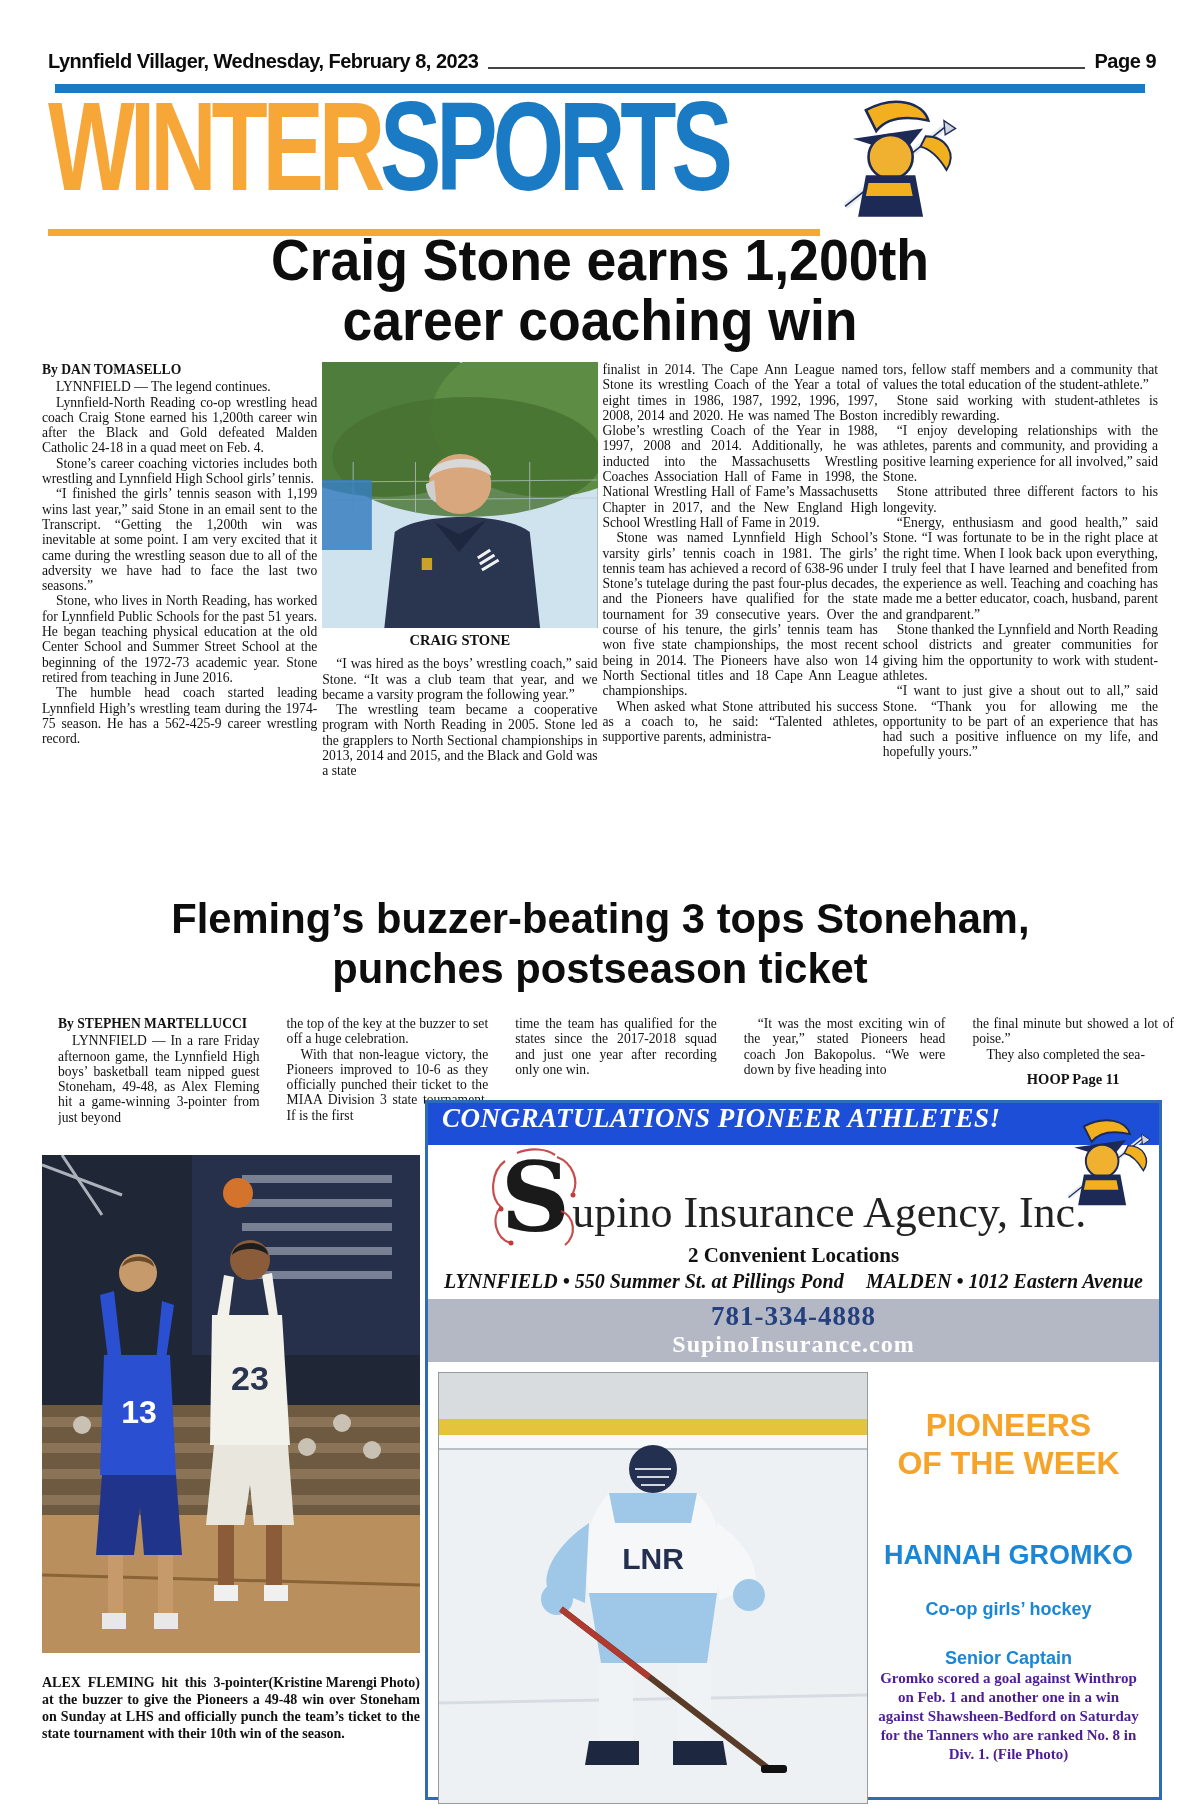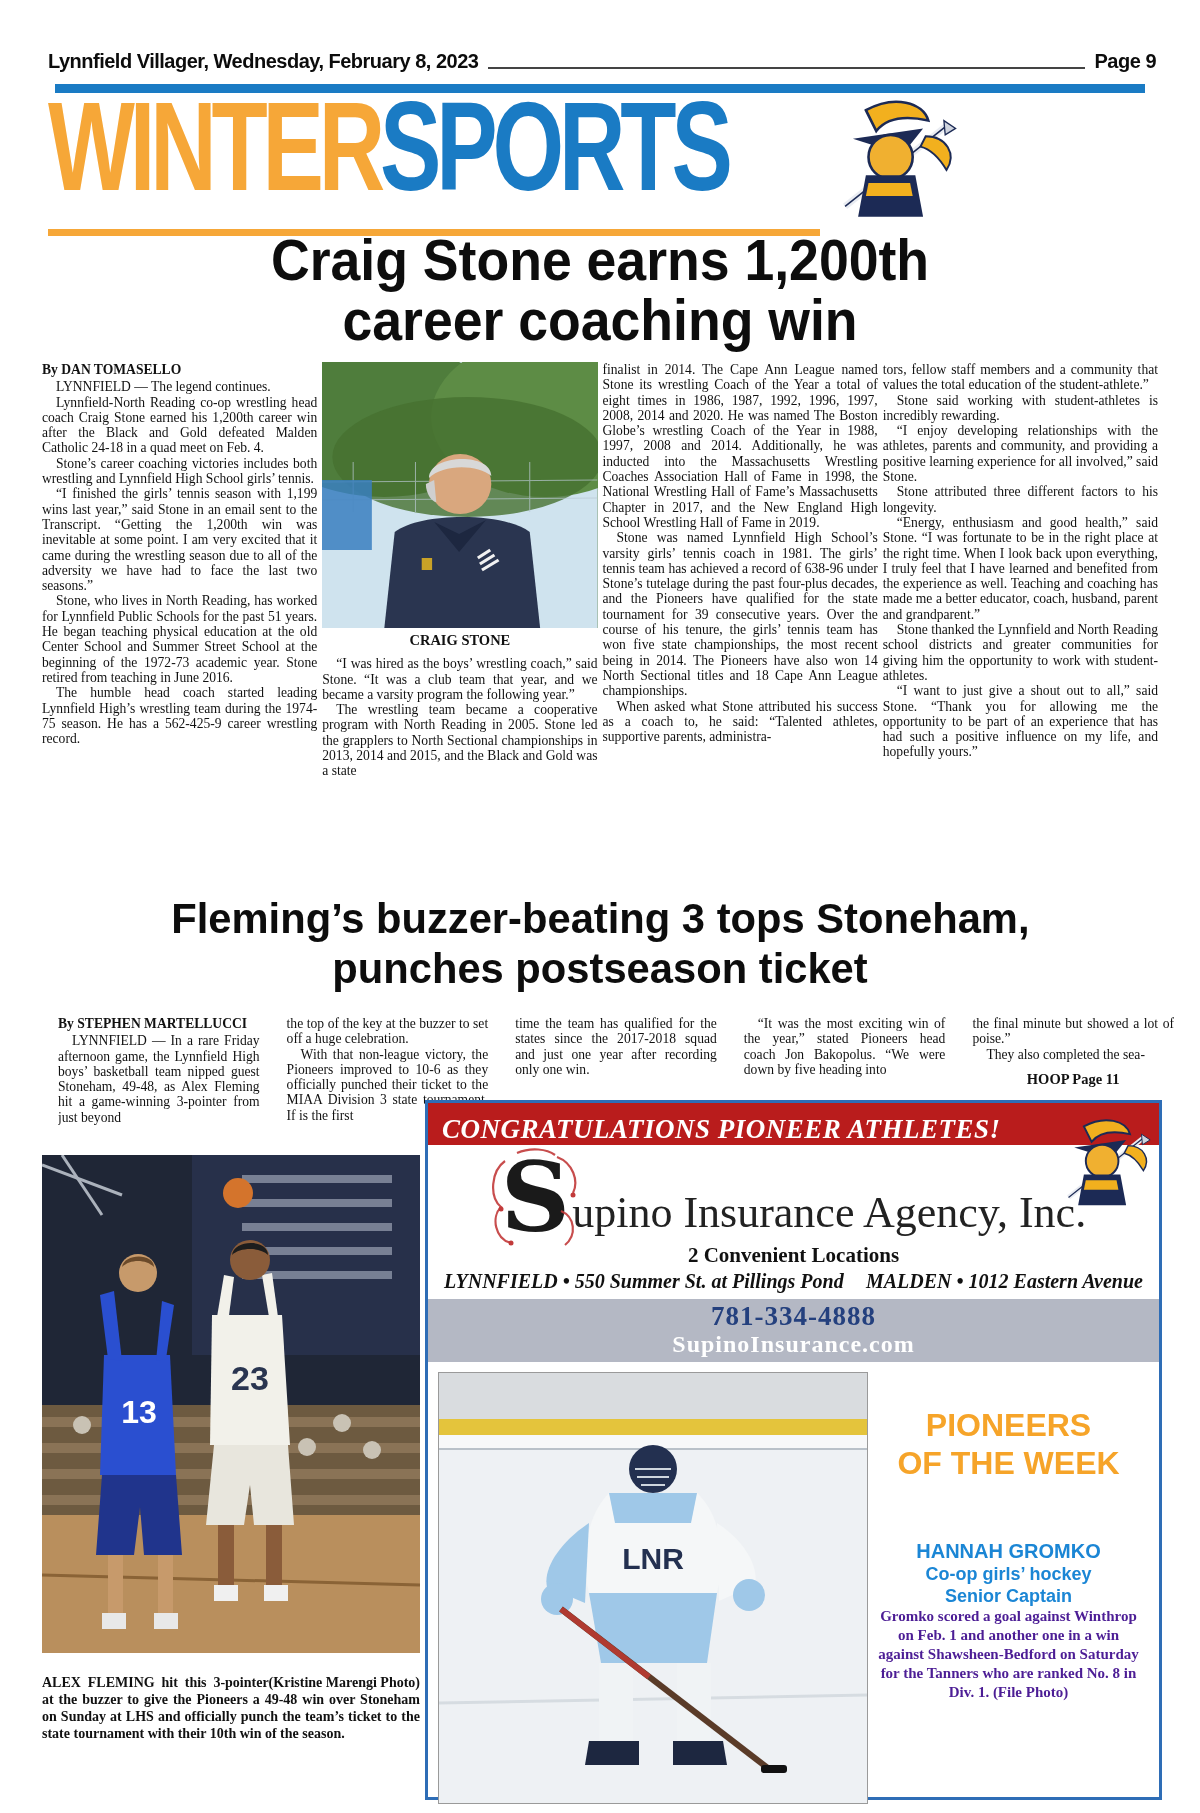--- a/index.html
+++ b/index.html
@@ -36,41 +36,41 @@
   .photo-cap{font-weight:bold;text-align:center;font-size:14.5px;margin:5px 0 8px 0;}
   .jumpline{font-weight:bold;text-align:center;margin-top:10px;font-size:14.5px;}
   
   .bball{position:absolute;top:1155px;left:42px;width:378px;height:498px;overflow:hidden;background:#23293a;}
   .bball-cap{position:absolute;top:1660px;left:42px;width:378px;font-weight:bold;font-size:14px;line-height:17px;
              text-align:justify;}
   .bball-cap .credit{float:right;}
   
   .ad{position:absolute;top:1100px;left:425px;width:737px;height:700px;border:3px solid #2e6db6;
       background:#ffffff;box-sizing:border-box;}
-  .ad-banner{position:relative;height:42px;background:#b91c1c;color:#fff;display:flex;align-items:flex-end;
+  .ad-banner{position:relative;height:42px;background:#1d4ed8;color:#fff;display:flex;align-items:flex-start;
              font-family:"Liberation Serif",serif;font-style:italic;font-weight:bold;font-size:27px;
              letter-spacing:0.5px;padding-left:14px;}
   .mascot-ad{position:absolute;top:6px;right:6px;width:96px;height:104px;z-index:3;}
   .agency{display:flex;justify-content:center;align-items:flex-end;height:92px;margin-top:4px;}
   .big-s{position:relative;font-family:"DejaVu Serif",serif;font-weight:bold;font-size:96px;line-height:86px;color:#1a1a1a;
          margin-right:2px;}
   .s-flourish{position:absolute;left:-14px;top:-8px;width:96px;height:104px;}
   .agency-name{font-family:"Liberation Serif",serif;font-size:44px;color:#222;line-height:44px;margin-bottom:6px;}
   .conv{ text-align:center;font-weight:bold;font-size:21px;margin-top:2px;}
   .locs{display:flex;justify-content:space-between;padding:2px 16px 6px 16px;
         font-style:italic;font-weight:bold;font-size:20px;}
   .graybar{background:#b4b8c4;text-align:center;padding:3px 0 5px 0;}
   .phone{font-weight:bold;font-size:27px;line-height:29px;color:#24407e;letter-spacing:1px;}
   .web{font-weight:bold;font-size:24px;line-height:26px;color:#ffffff;letter-spacing:1px;}
   .ad-bottom{display:flex;padding:10px;}
   .hockey{width:428px;height:430px;border:1px solid #9a9a9a;overflow:hidden;background:#eef1f4;flex:none;}
   .potw{flex:1;text-align:center;font-family:"Liberation Sans",sans-serif;padding:0 8px;}
   .potw-title{margin-top:34px;color:#f6a429;font-weight:bold;font-size:32px;line-height:38px;}
-  .ath-name{margin-top:58px;color:#1b86d5;font-weight:bold;font-size:20px;}
-  .ath-role{margin-top:1px;color:#1b86d5;font-weight:bold;font-size:18px;}
+  .ath-name{margin-top:58px;color:#1b86d5;font-weight:bold;font-size:27px;}
+  .ath-role{margin-top:28px;color:#1b86d5;font-weight:bold;font-size:18px;}
   .ath-blurb{color:#4c1d95;font-weight:bold;font-size:15px;line-height:19px;
              font-family:"Liberation Serif",serif;text-align:center;}
 </style>
 </head>
 <body>
 
 <div class="page">
 
   <div class="pghead">
     <span>Lynnfield Villager, Wednesday, February 8, 2023</span>

